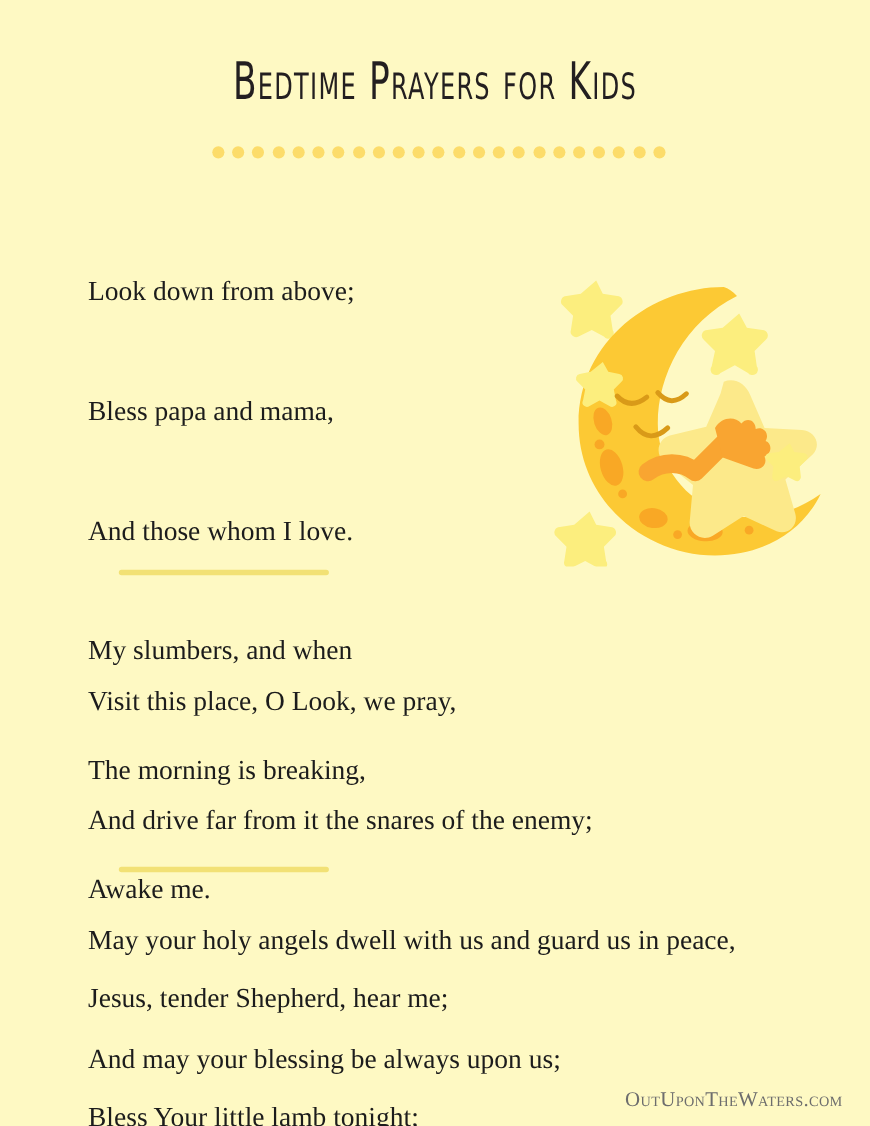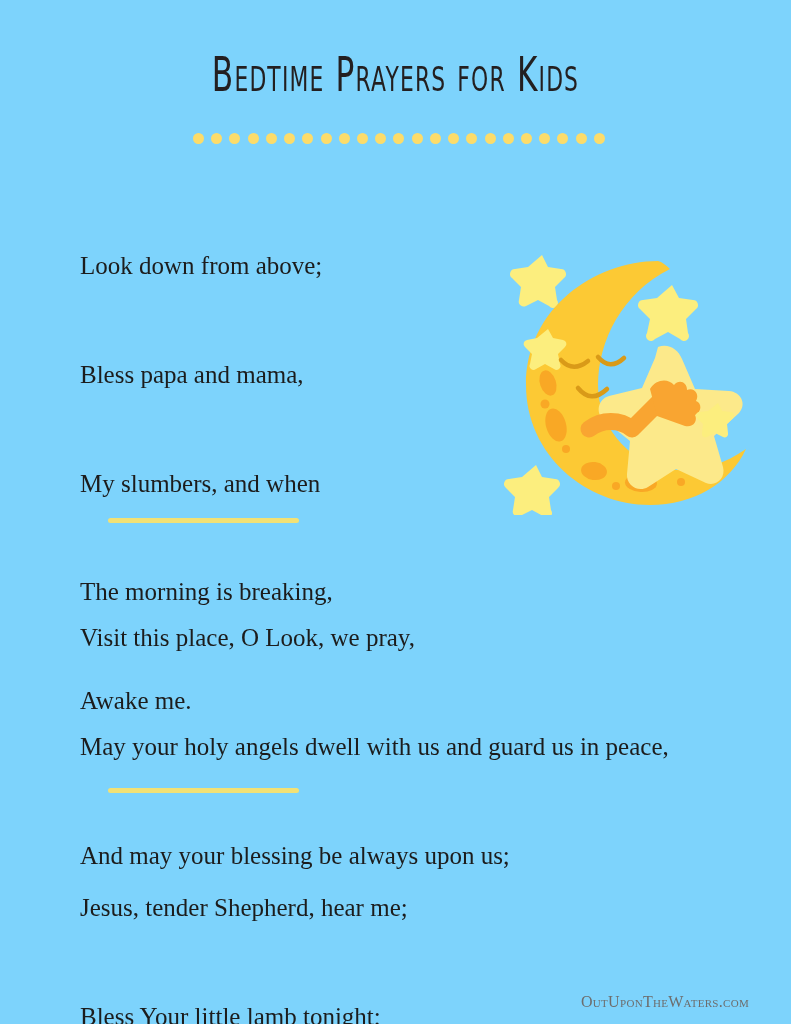--- a/index.html
+++ b/index.html
@@ -12,21 +12,21 @@
     height: 1024px;
     position: relative;
     overflow: hidden;
     font-family: "Liberation Serif", "DejaVu Serif", serif;
     -webkit-font-smoothing: antialiased;
   }
 
   .page {
     position: absolute;
     inset: 0;
-    background: #7dd3fc;
+    background: #fef9c3;
   }
 
   
   .title {
     position: absolute;
     top: 44px;
     left: 0;
     width: 791px;
     text-align: center;
     font-family: "DejaVu Sans", sans-serif;
@@ -95,24 +95,24 @@
     left: 498px;
     top: 243px;
     width: 268px;
     height: 272px;
   }
   .illustration svg { display: block; width: 100%; height: 100%; }
 
   
   .footer {
     position: absolute;
-    right: 42px;
+    right: 25px;
     bottom: 13px;
     font-family: "Liberation Serif", "DejaVu Serif", serif;
-    font-size: 16px;
+    font-size: 19px;
     letter-spacing: 0.3px;
     color: #6d6d6d;
     font-variant: small-caps;
     white-space: nowrap;
     margin-top: 12px;
   }
 </style>
 </head>
 <body>
 
@@ -142,20 +142,21 @@
       <span class="dot" style="background: rgb(252, 220, 106);"></span>
       <span class="dot" style="background: rgb(252, 220, 106);"></span>
       <span class="dot" style="background: rgb(252, 220, 106);"></span>
       <span class="dot" style="background: rgb(252, 220, 106);"></span>
       <span class="dot" style="background: rgb(252, 220, 106);"></span>
     </div>
 
   <div class="stanza" id="stanza-1">
     <span class="line">Look down from above;</span>
     <span class="line">Bless papa and mama,</span>
+    <span class="line">And those whom I love.</span>
     <span class="line">My slumbers, and when</span>
     <span class="line">The morning is breaking,</span>
     <span class="line">Awake me.</span>
     
   </div>
 
   <div class="illustration">
     <svg viewBox="0 0 268 272" xmlns="http://www.w3.org/2000/svg">
 
       <path d="M44 12 l6 12 13 2 a5 5 0 0 1 3 9 l-9 9 2 13 a5 5 0 0 1-8 6 l-11-6 -12 6 a5 5 0 0 1-7-6 l2-13 -9-9 a5 5 0 0 1 3-9 l13-2z" fill="#fcee7e"></path>
@@ -215,20 +216,21 @@
       <path d="M220 160 l4 8 9 1 a3.5 3.5 0 0 1 2 6 l-6 6 1 9 a3.5 3.5 0 0 1-5 4 l-8-4 -8 4 a3.5 3.5 0 0 1-5-4 l1-9 -6-6 a3.5 3.5 0 0 1 2-6 l9-1z" fill="#fcee7e"></path>
 
       <path d="M38 222 l6 12 13 2 a5 5 0 0 1 3 9 l-9 9 2 13 a5 5 0 0 1-8 6 l-11-6 -12 6 a5 5 0 0 1-7-6 l2-13 -9-9 a5 5 0 0 1 3-9 l13-2z" fill="#fcee7e"></path>
     </svg>
   </div>
 
   <div class="rule" id="rule-1"></div>
 
   <div class="stanza" id="stanza-2">
     <span class="line">Visit this place, O Look, we pray,</span>
+    <span class="line">And drive far from it the snares of the enemy;</span>
     <span class="line">May your holy angels dwell with us and guard us in peace,</span>
     <span class="line">And may your blessing be always upon us;</span>
     
     
   </div>
 
   <div class="rule" id="rule-2"></div>
 
   <div class="stanza" id="stanza-3">
     <span class="line">Jesus, tender Shepherd, hear me;</span>

